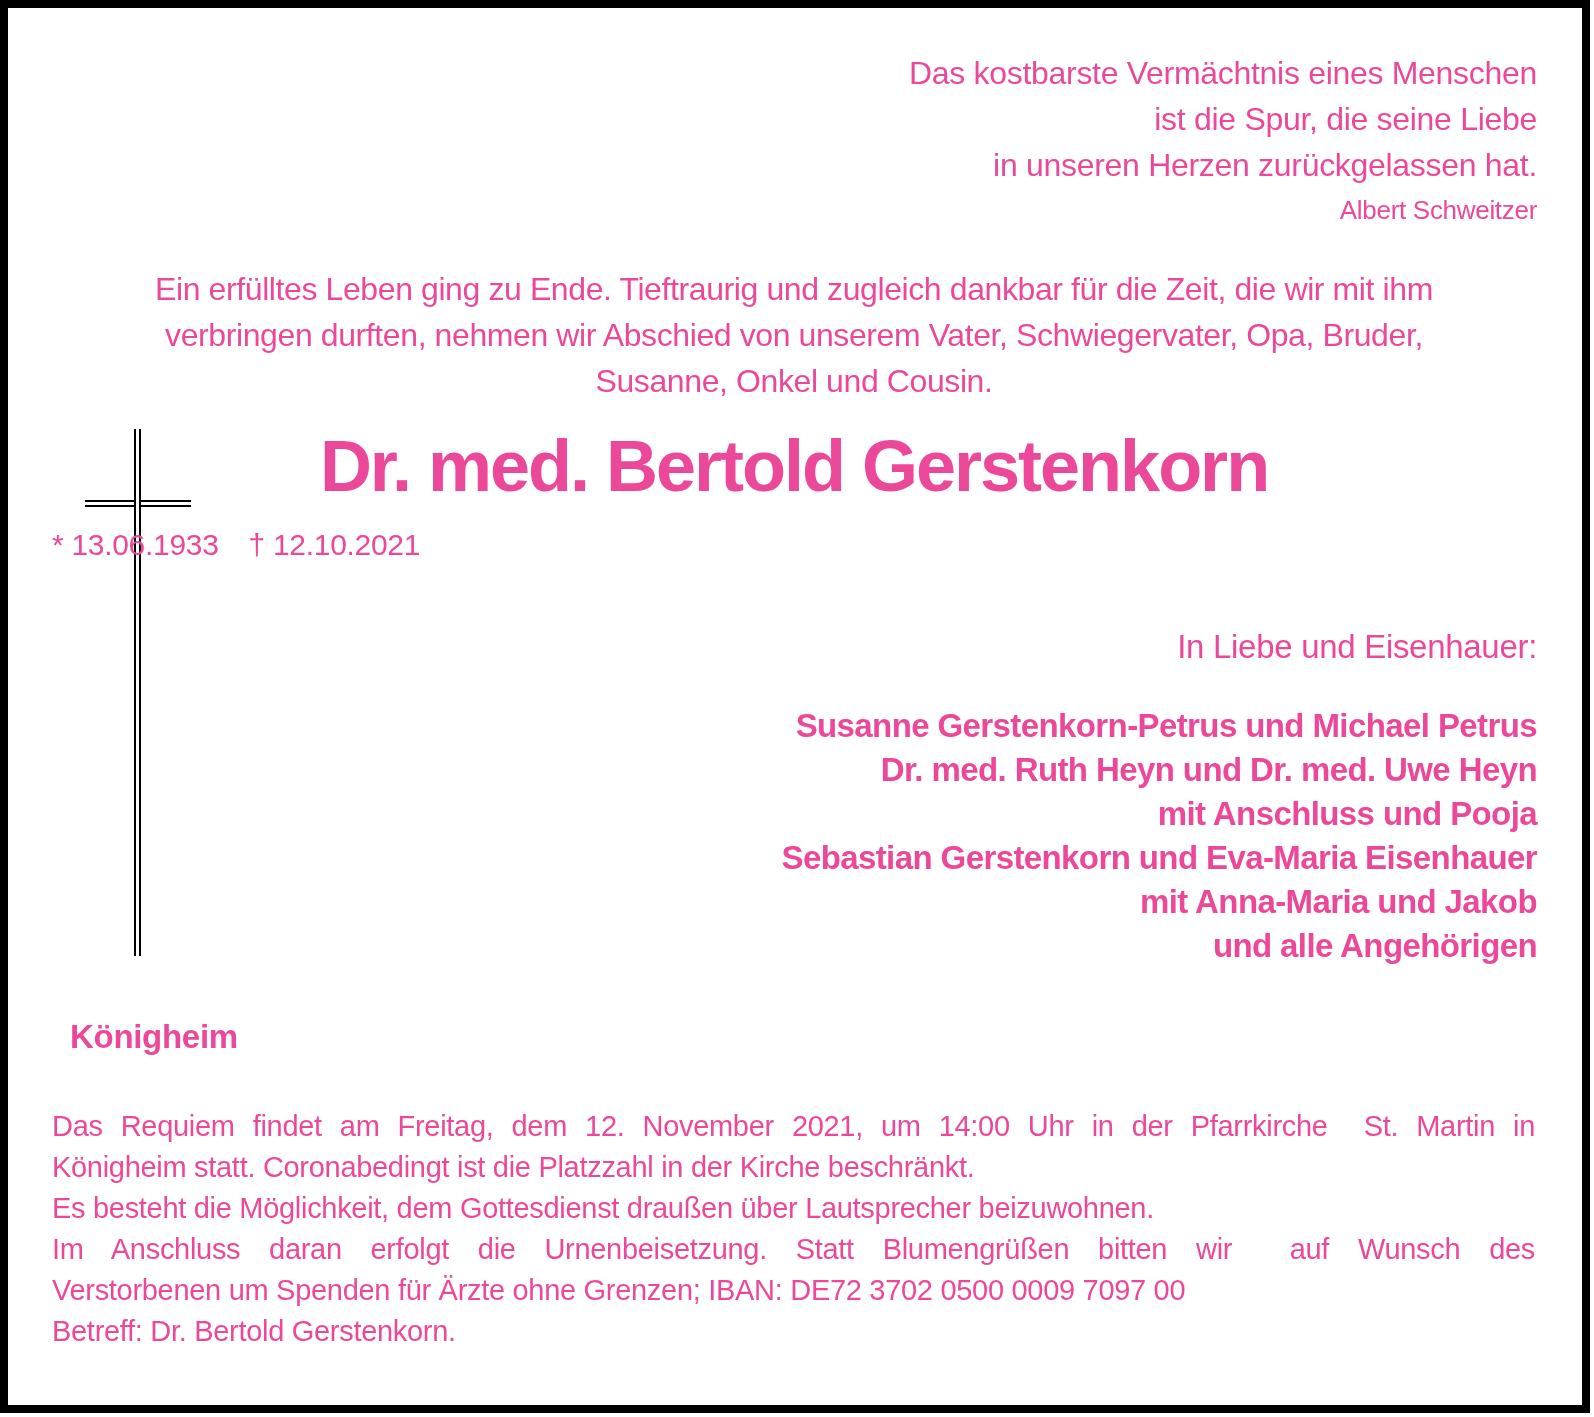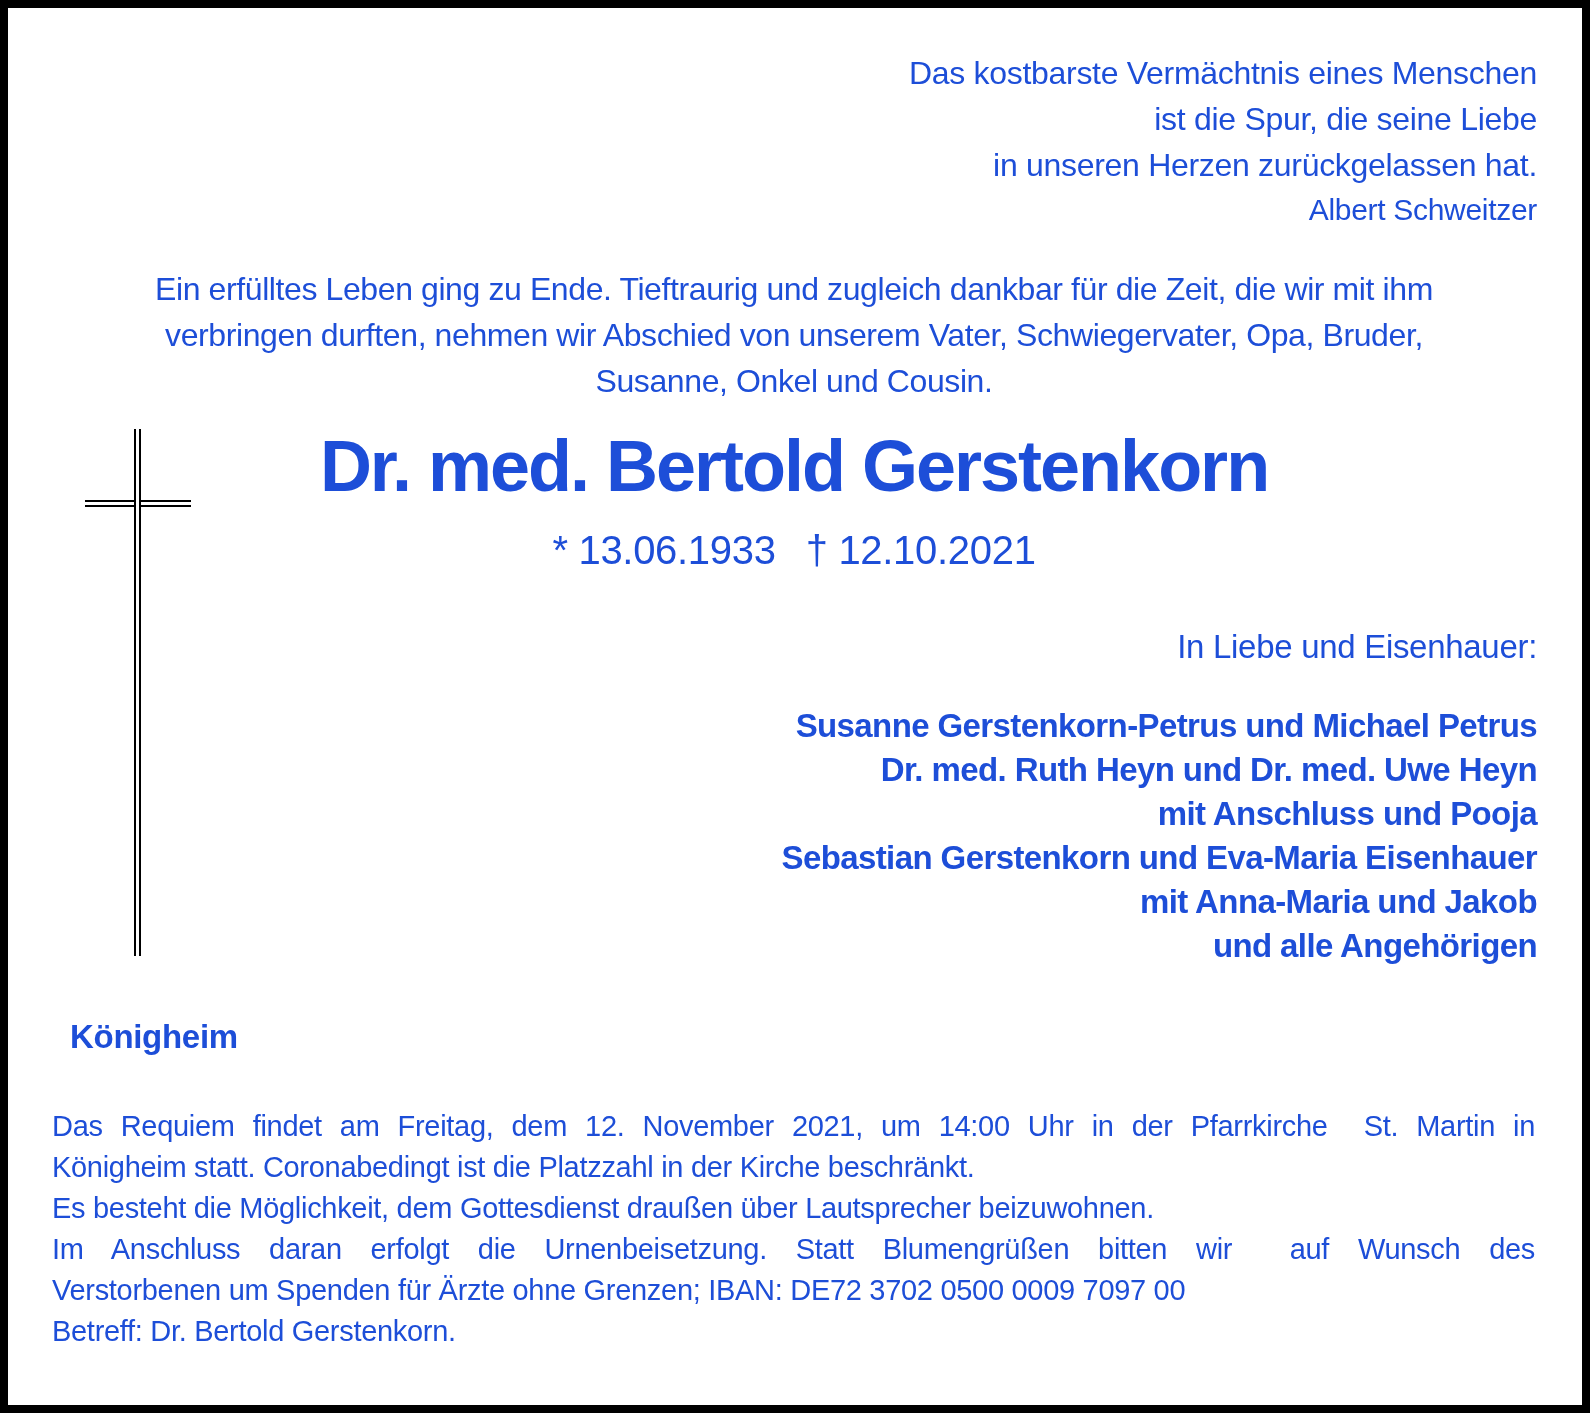--- a/index.html
+++ b/index.html
@@ -1,21 +1,21 @@
 <!DOCTYPE html>
 <html><head>
 <meta charset="utf-8">
 <style>
   html, body { margin: 0; padding: 0; background: #ffffff; }
   .page {
     position: relative;
     width: 1594px;
     height: 1417px;
     background: #ffffff;
-    color: #1d4ed8;
+    color: #ec4899;
     font-family: "Liberation Sans", "DejaVu Sans", sans-serif;
     overflow: hidden;
   }
   .frame {
     position: absolute;
     top: 0; left: 0; right: 4px; bottom: 4px;
     border: 8px solid #000000;
     pointer-events: none;
   }
 
@@ -24,21 +24,21 @@
     position: absolute;
     top: 50px;
     right: 57px;
     text-align: right;
     font-size: 32px;
     line-height: 46px;
     letter-spacing: -0.3px;
     white-space: nowrap;
   }
   .quote-attr {
-    font-size: 30px;
+    font-size: 26px;
     line-height: 36px;
     margin-top: 4px;
   }
 
   
   .intro {
     position: absolute;
     top: 266px;
     left: 52px;
     right: 58px;
@@ -84,22 +84,22 @@
     line-height: 84px;
     white-space: nowrap;
   }
 
   
   .dates {
     position: absolute;
     top: 528px;
     left: 52px;
     right: 58px;
-    text-align: center;
-    font-size: 40px;
+    text-align: left;
+    font-size: 30px;
     letter-spacing: -0.3px;
   }
   .dates .died { margin-left: 30px; }
 
   
   .liebe {
     position: absolute;
     top: 628px;
     right: 57px;
     font-size: 33px;

